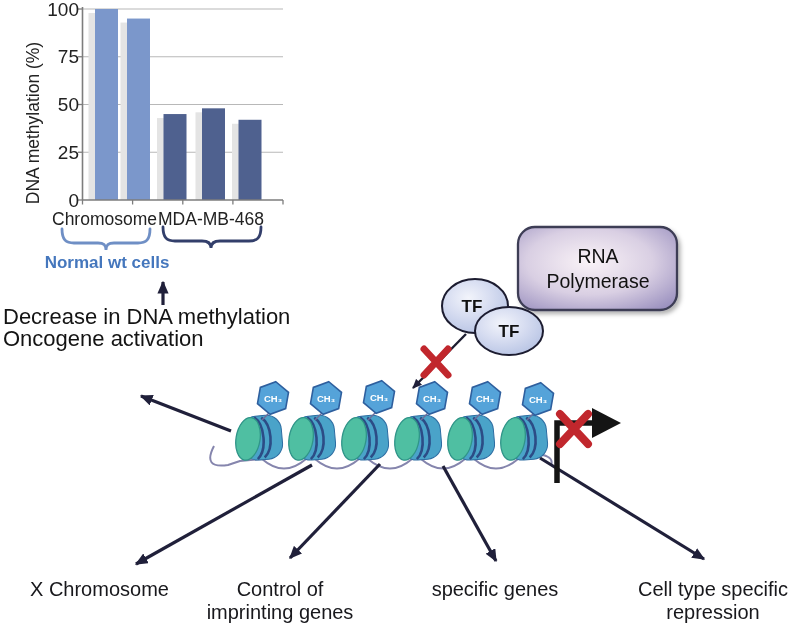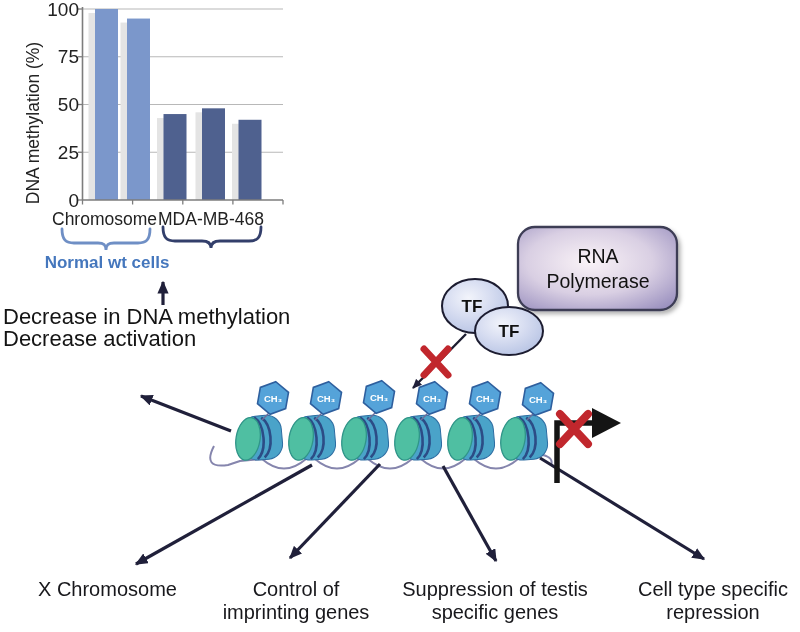--- a/index.html
+++ b/index.html
@@ -220,32 +220,31 @@
 
   <div class="ylabel">DNA methylation (%)</div>
 
   <div class="cat" style="left:52px;width:100px;">Chromosome</div>
   <div class="cat" style="left:151px;width:120px;">MDA-MB-468</div>
 
   <div class="annot annot-light" style="left:32px;width:150px;">Normal wt cells</div>
 
   <div class="txtblock">
     <div>Decrease in DNA methylation</div>
-    <div>Decrease activation</div>
-  </div>
-
-  <div class="fn fn-left" style="left:30px;width:180px;margin-left:8px;">
+    <div>Oncogene activation</div>
+  </div>
+
+  <div class="fn fn-left" style="left:30px;width:180px;">
     <div>X Chromosome</div>
   </div>
-  <div class="fn" style="left:196px;width:200px;">
+  <div class="fn" style="left:180px;width:200px;">
     <div>Control of</div>
     <div>imprinting genes</div>
   </div>
   <div class="fn" style="left:385px;width:220px;">
-    <div>Suppression of testis</div>
     <div>specific genes</div>
   </div>
   <div class="fn" style="left:613px;width:200px;">
     <div>Cell type specific</div>
     <div>repression</div>
   </div>
 
 </div>
 
 </body></html>

